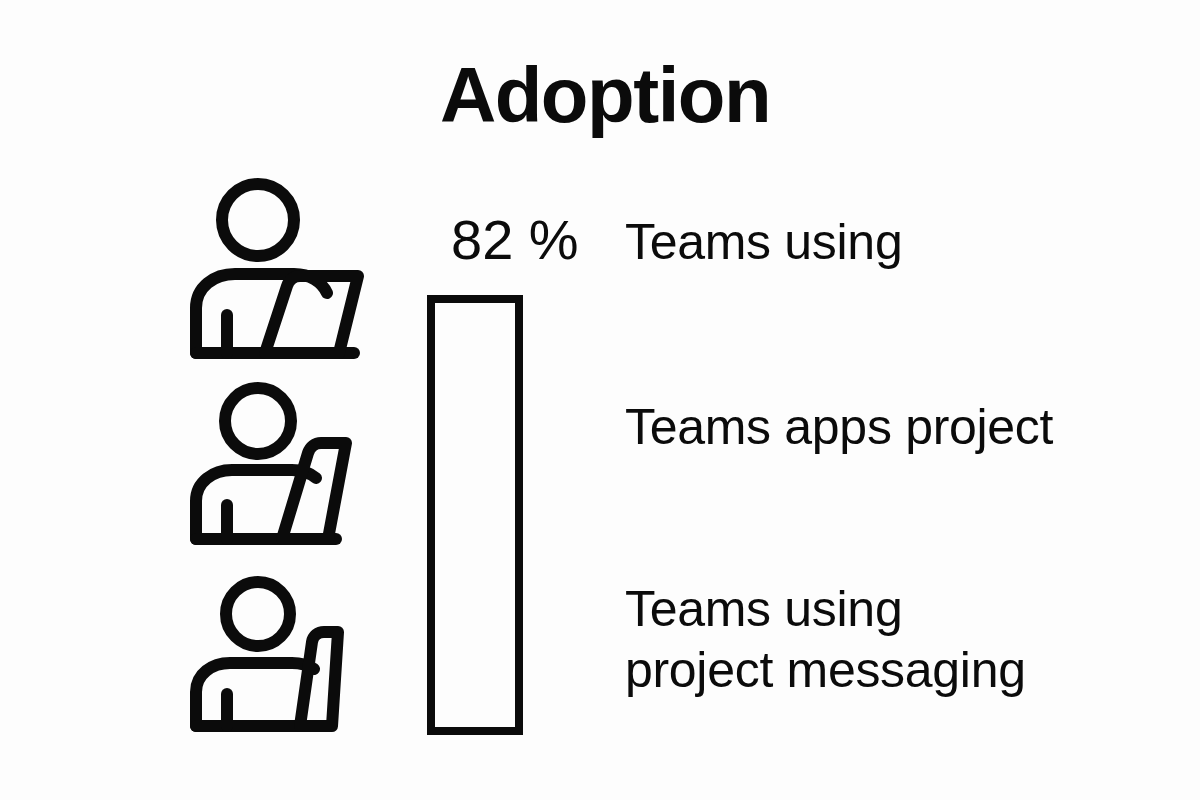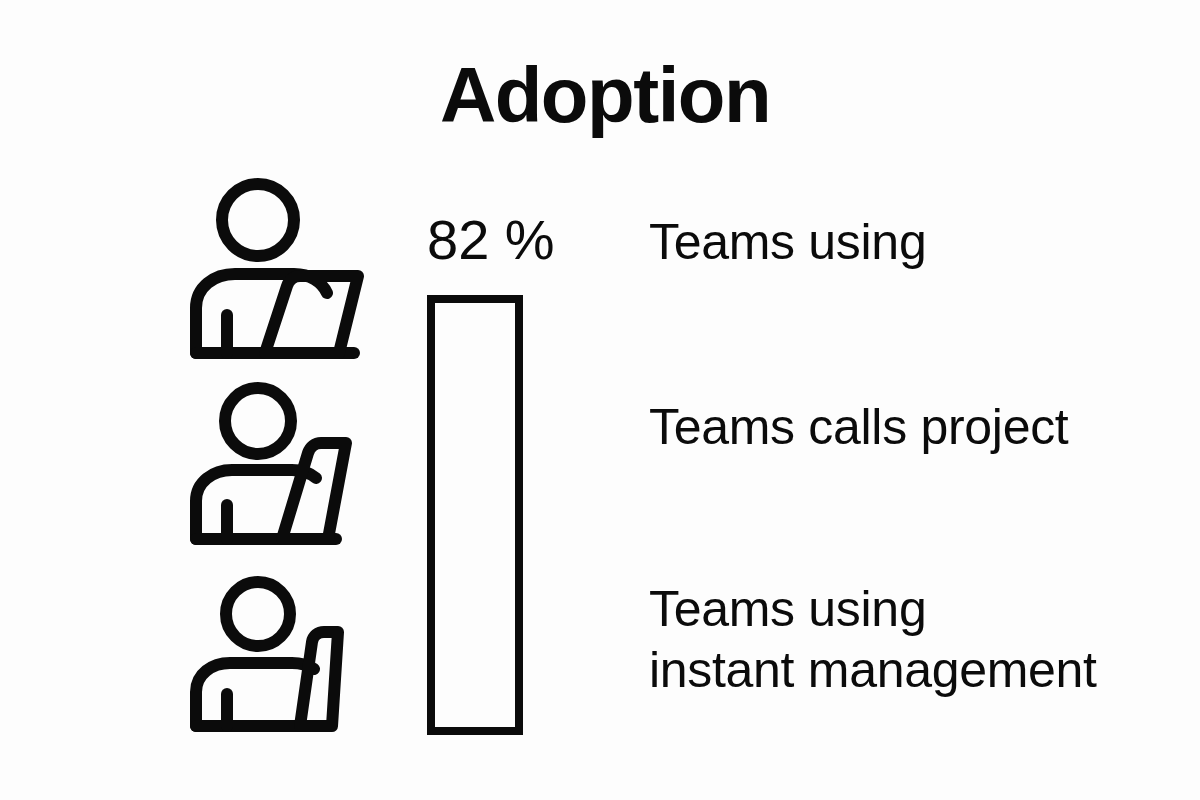--- a/index.html
+++ b/index.html
@@ -41,20 +41,21 @@
     left:427px; top:212px;
   }
   .bar-value{
     font-size:56px;
     line-height:1;
     font-weight:400;
     letter-spacing:0px;
     color:#0b0b0b;
     white-space:nowrap;
     margin-bottom:0;
+    margin-left:24px;
   }
   .bar-outline{
     position:absolute;
     left:0; top:83px;
     width:96px; height:440px;
     box-sizing:border-box;
     border:8px solid #0b0b0b;
     background:transparent;
   }
 
@@ -65,21 +66,20 @@
     width:500px;
   }
   .label-block{
     position:absolute;
     left:0;
     font-size:50px;
     line-height:1.22;
     font-weight:400;
     letter-spacing:-0.3px;
     color:#0b0b0b;
-    margin-left:24px;
   }
   .label-0{ top:0px; }
   .label-1{ top:185px; }
   .label-2{ top:367px; }
   .label-line{ display:block; white-space:nowrap; }
 </style>
 </head>
 <body>
 
 <div id="canvas">
@@ -125,23 +125,23 @@
     <div class="bar-outline"></div>
   </div>
 
   <div class="labels">
 
     <div class="label-block label-0">
       <span class="label-line">Teams using</span>
     </div>
 
     <div class="label-block label-1">
-      <span class="label-line">Teams calls project</span>
+      <span class="label-line">Teams apps project</span>
     </div>
 
     <div class="label-block label-2">
       <span class="label-line">Teams using</span>
-      <span class="label-line">instant management</span>
+      <span class="label-line">project messaging</span>
     </div>
 
   </div>
 
 </div>
 
 </body></html>

